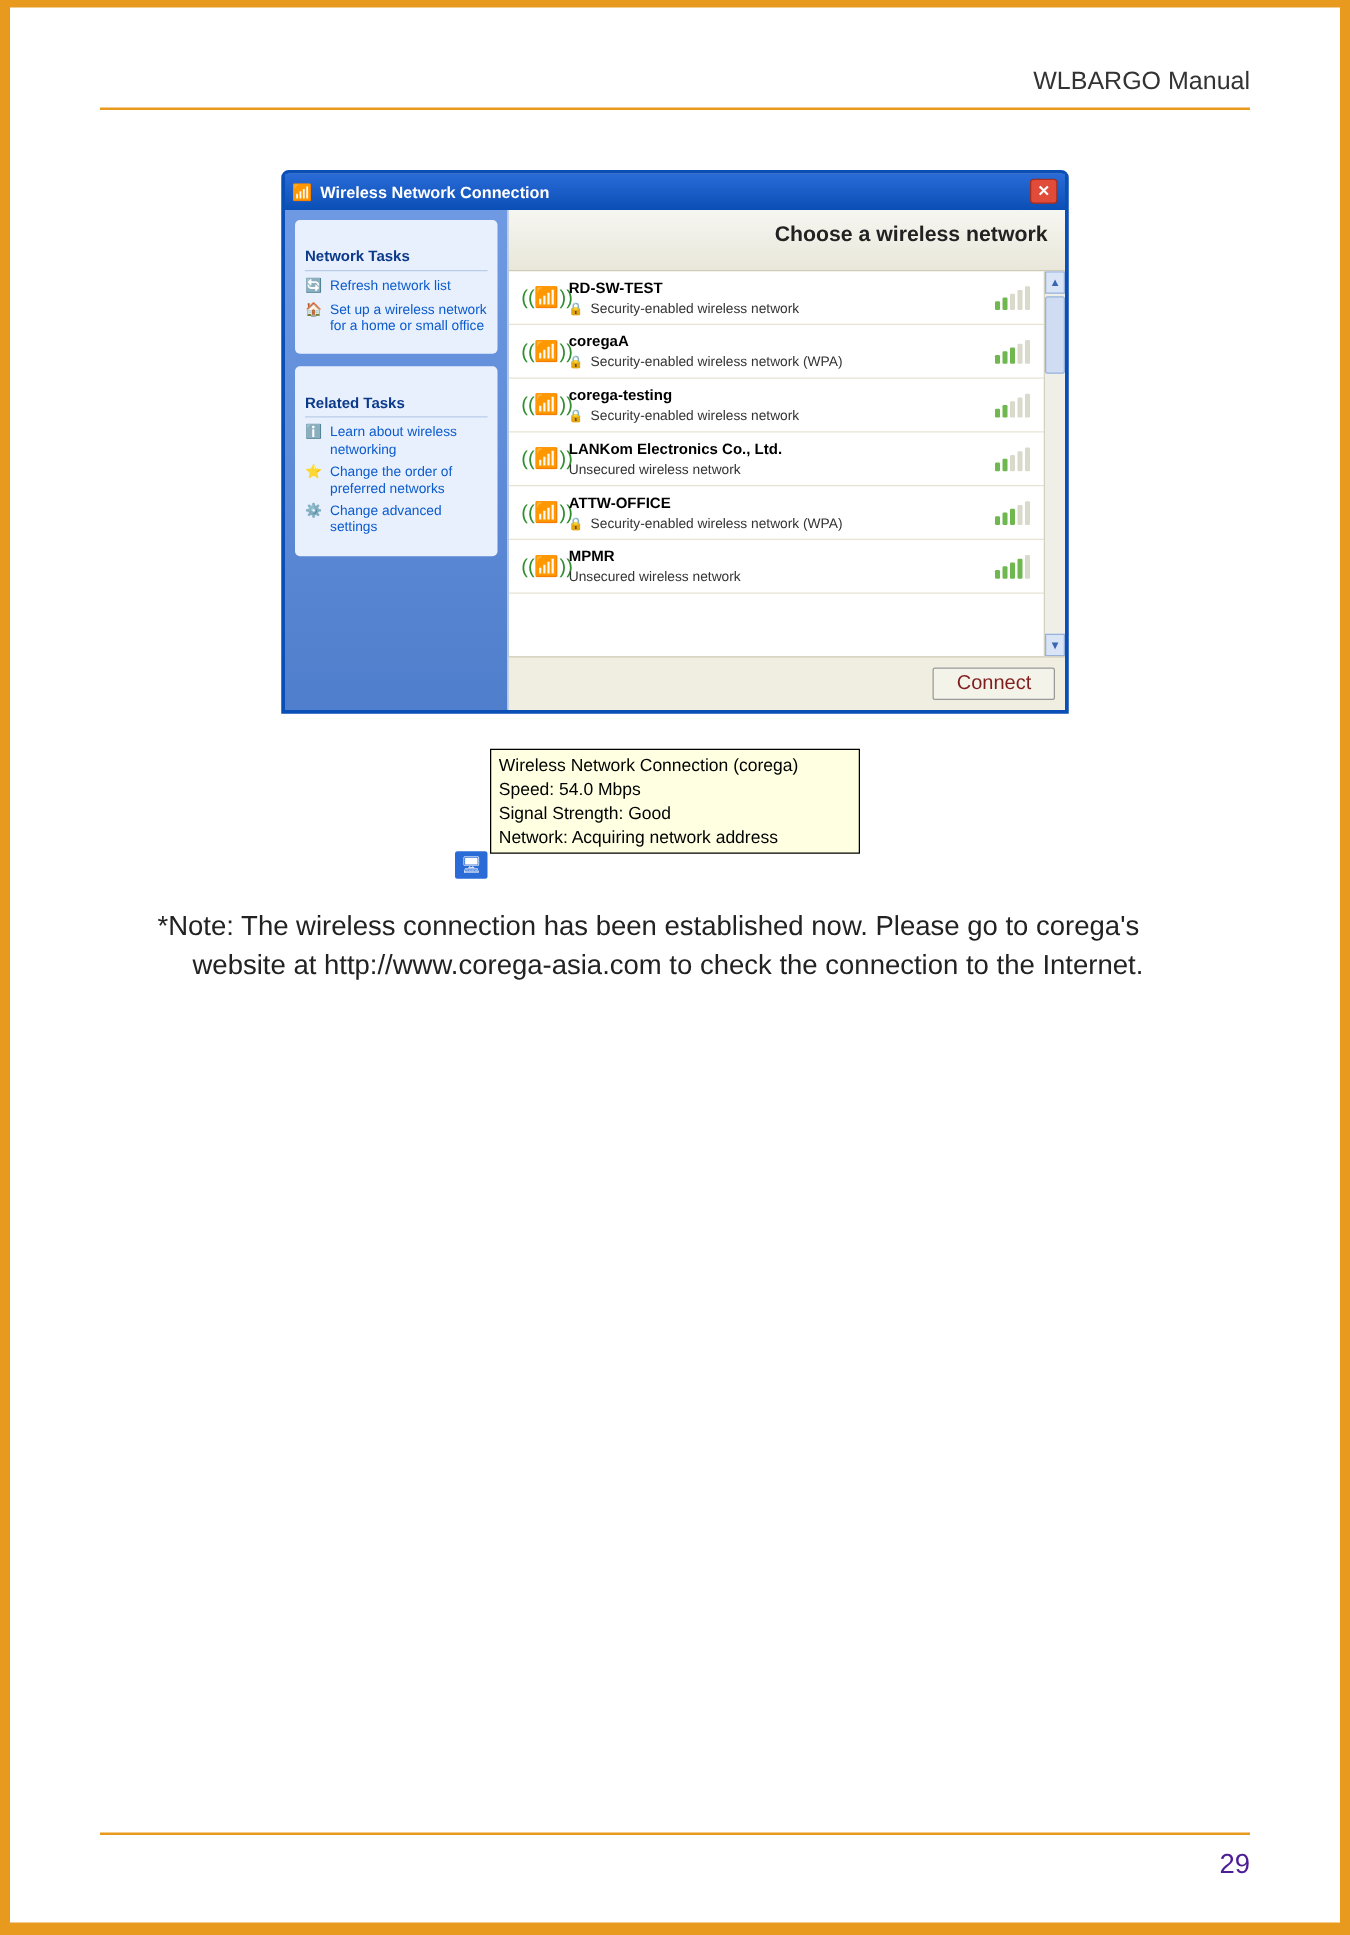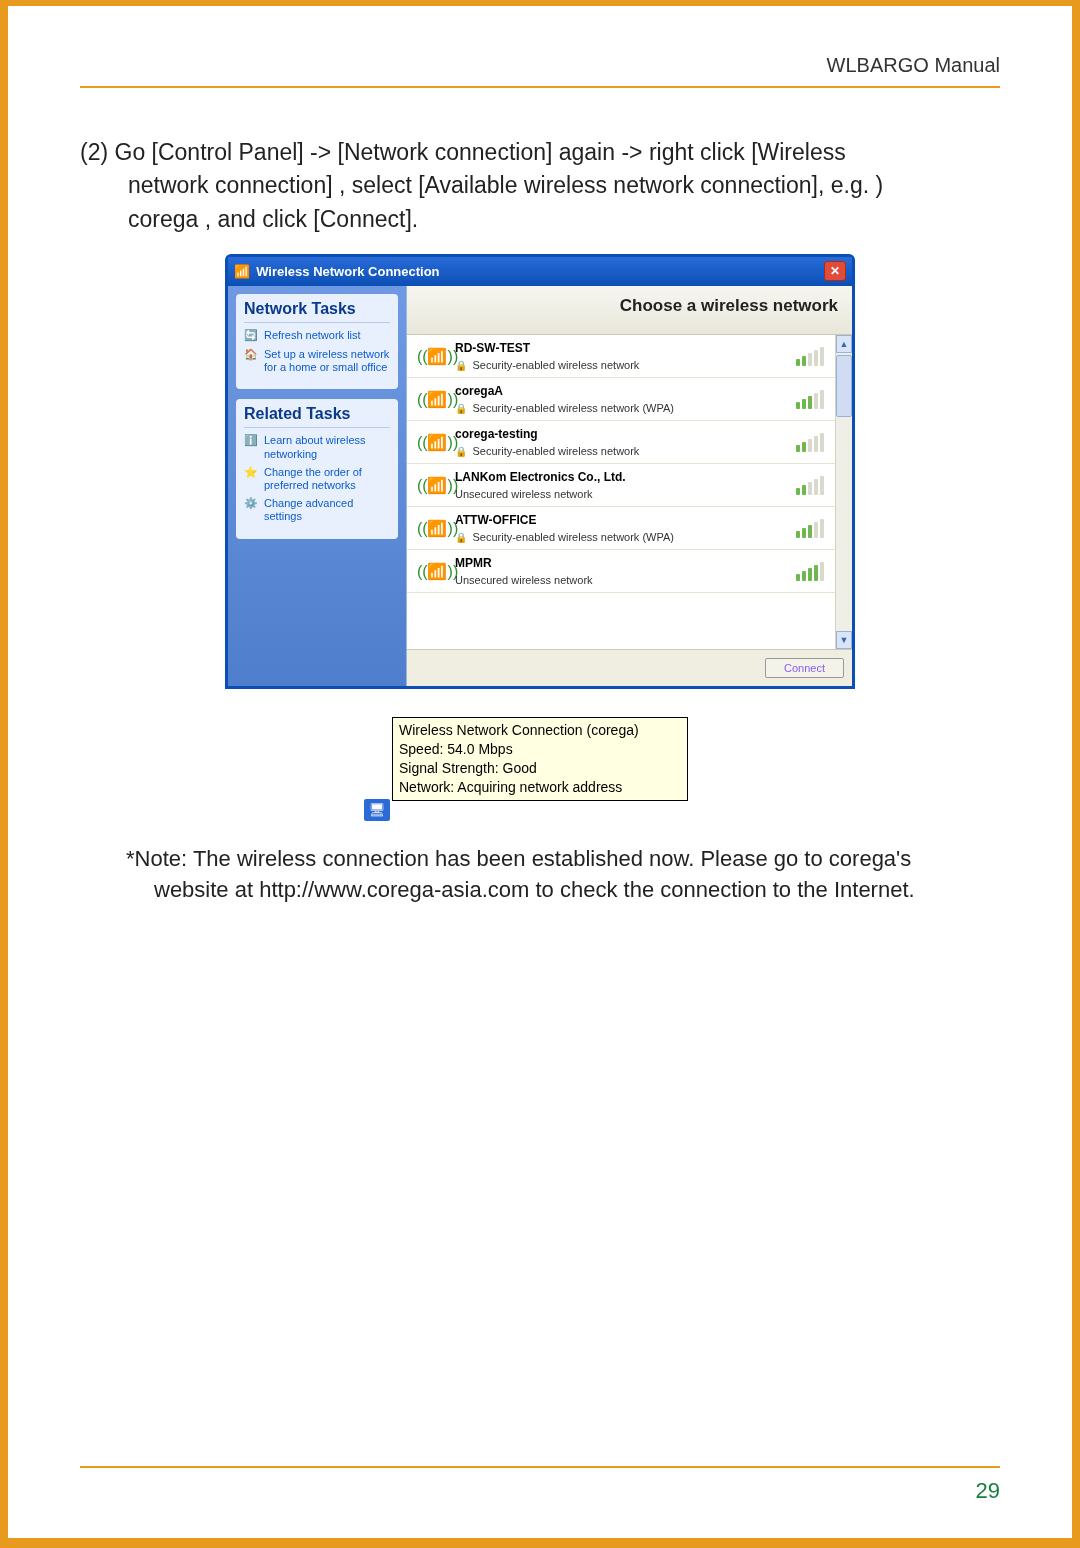--- a/index.html
+++ b/index.html
@@ -63,21 +63,21 @@
     width:178px;background:#5c87d6;
     background:linear-gradient(#6f9ae3,#4f7ecc);
     padding:8px;box-sizing:border-box;color:#0b3a8a;
   }
   .xp-panel{
     background:#e9f0fd;border-radius:4px;
     padding:6px 8px 10px 8px;margin-bottom:10px;
     font-size:11px;
   }
   .xp-panel h4{
-    margin:0 0 6px 0;font-size:16px;color:#0b3a8a;font-weight:bold;
+    margin:16px 0 6px 0;font-size:12px;color:#0b3a8a;font-weight:bold;
     border-bottom:1px solid #b9cbe9;padding-bottom:4px;
   }
   .xp-link{
     display:flex;align-items:flex-start;gap:6px;
     color:#0b5bcc;margin:5px 0;line-height:1.2;cursor:pointer;
   }
   .xp-link .ic{width:14px;height:14px;flex:0 0 14px;}
   .xp-main{
     flex:1;background:#fff;border-left:1px solid #9db6dd;
     display:flex;flex-direction:column;
@@ -120,21 +120,21 @@
   .net-item .bars span{
     width:4px;background:#6fb84f;display:block;border-radius:1px;
   }
   .net-item .bars .off{background:#d9d9cc;}
   .xp-footer{
     background:#f0eee1;border-top:1px solid #cfcab5;
     padding:8px;text-align:right;
   }
   .xp-btn{
     background:#f4f3ea;border:1px solid #999;border-radius:2px;
-    padding:3px 18px;font-size:11px;color:#8b5cf6;
+    padding:3px 18px;font-size:16px;color:#7f1d1d;
   }
   
   .tooltip-fig{
     margin:14px auto 22px auto;width:296px;position:relative;padding-bottom:20px;
   }
   .tooltip-box{
     border:1px solid #000;background:#ffffe1;
     font-family:Tahoma,Arial,sans-serif;font-size:14px;
     padding:3px 6px;line-height:1.35;color:#000;
   }
@@ -144,42 +144,37 @@
     background:#2a6bd8;border-radius:2px;
     display:flex;align-items:center;justify-content:center;color:#fff;font-size:13px;
   }
   .note{
     font-size:22px;line-height:1.45;
     padding-left:74px;
   }
   .note .lab{margin-left:-28px;}
   .page-num{
     position:absolute;bottom:34px;right:72px;
-    color:#15803d;font-size:22px;
+    color:#4c1d95;font-size:22px;
   }
   .bottom-rule{
     position:absolute;left:72px;right:72px;bottom:70px;
     border-top:2px solid #e79a1e;
   }
   .lock{color:#e4b03b;font-size:10px;}
 </style>
 </head>
 <body>
 
 <div class="page">
   <div class="header-right">WLBARGO Manual</div>
   <div class="rule"></div>
 
   <div class="content">
 
-    <p class="step">
-      <span class="hang">(2) Go [Control Panel] -&gt; [Network connection] again -&gt; right click [Wireless</span>
-      <span class="cont">network connection] , select [Available wireless network connection],  e.g. )</span>
-      <span class="cont">corega , and click [Connect].</span>
-    </p>
 
     <div class="figure">
       <div class="xp-window">
         <div class="xp-title">
           <div class="t-left">
             <span>📶</span>
             <span>Wireless Network Connection</span>
           </div>
           <div class="xp-close">✕</div>
         </div>

